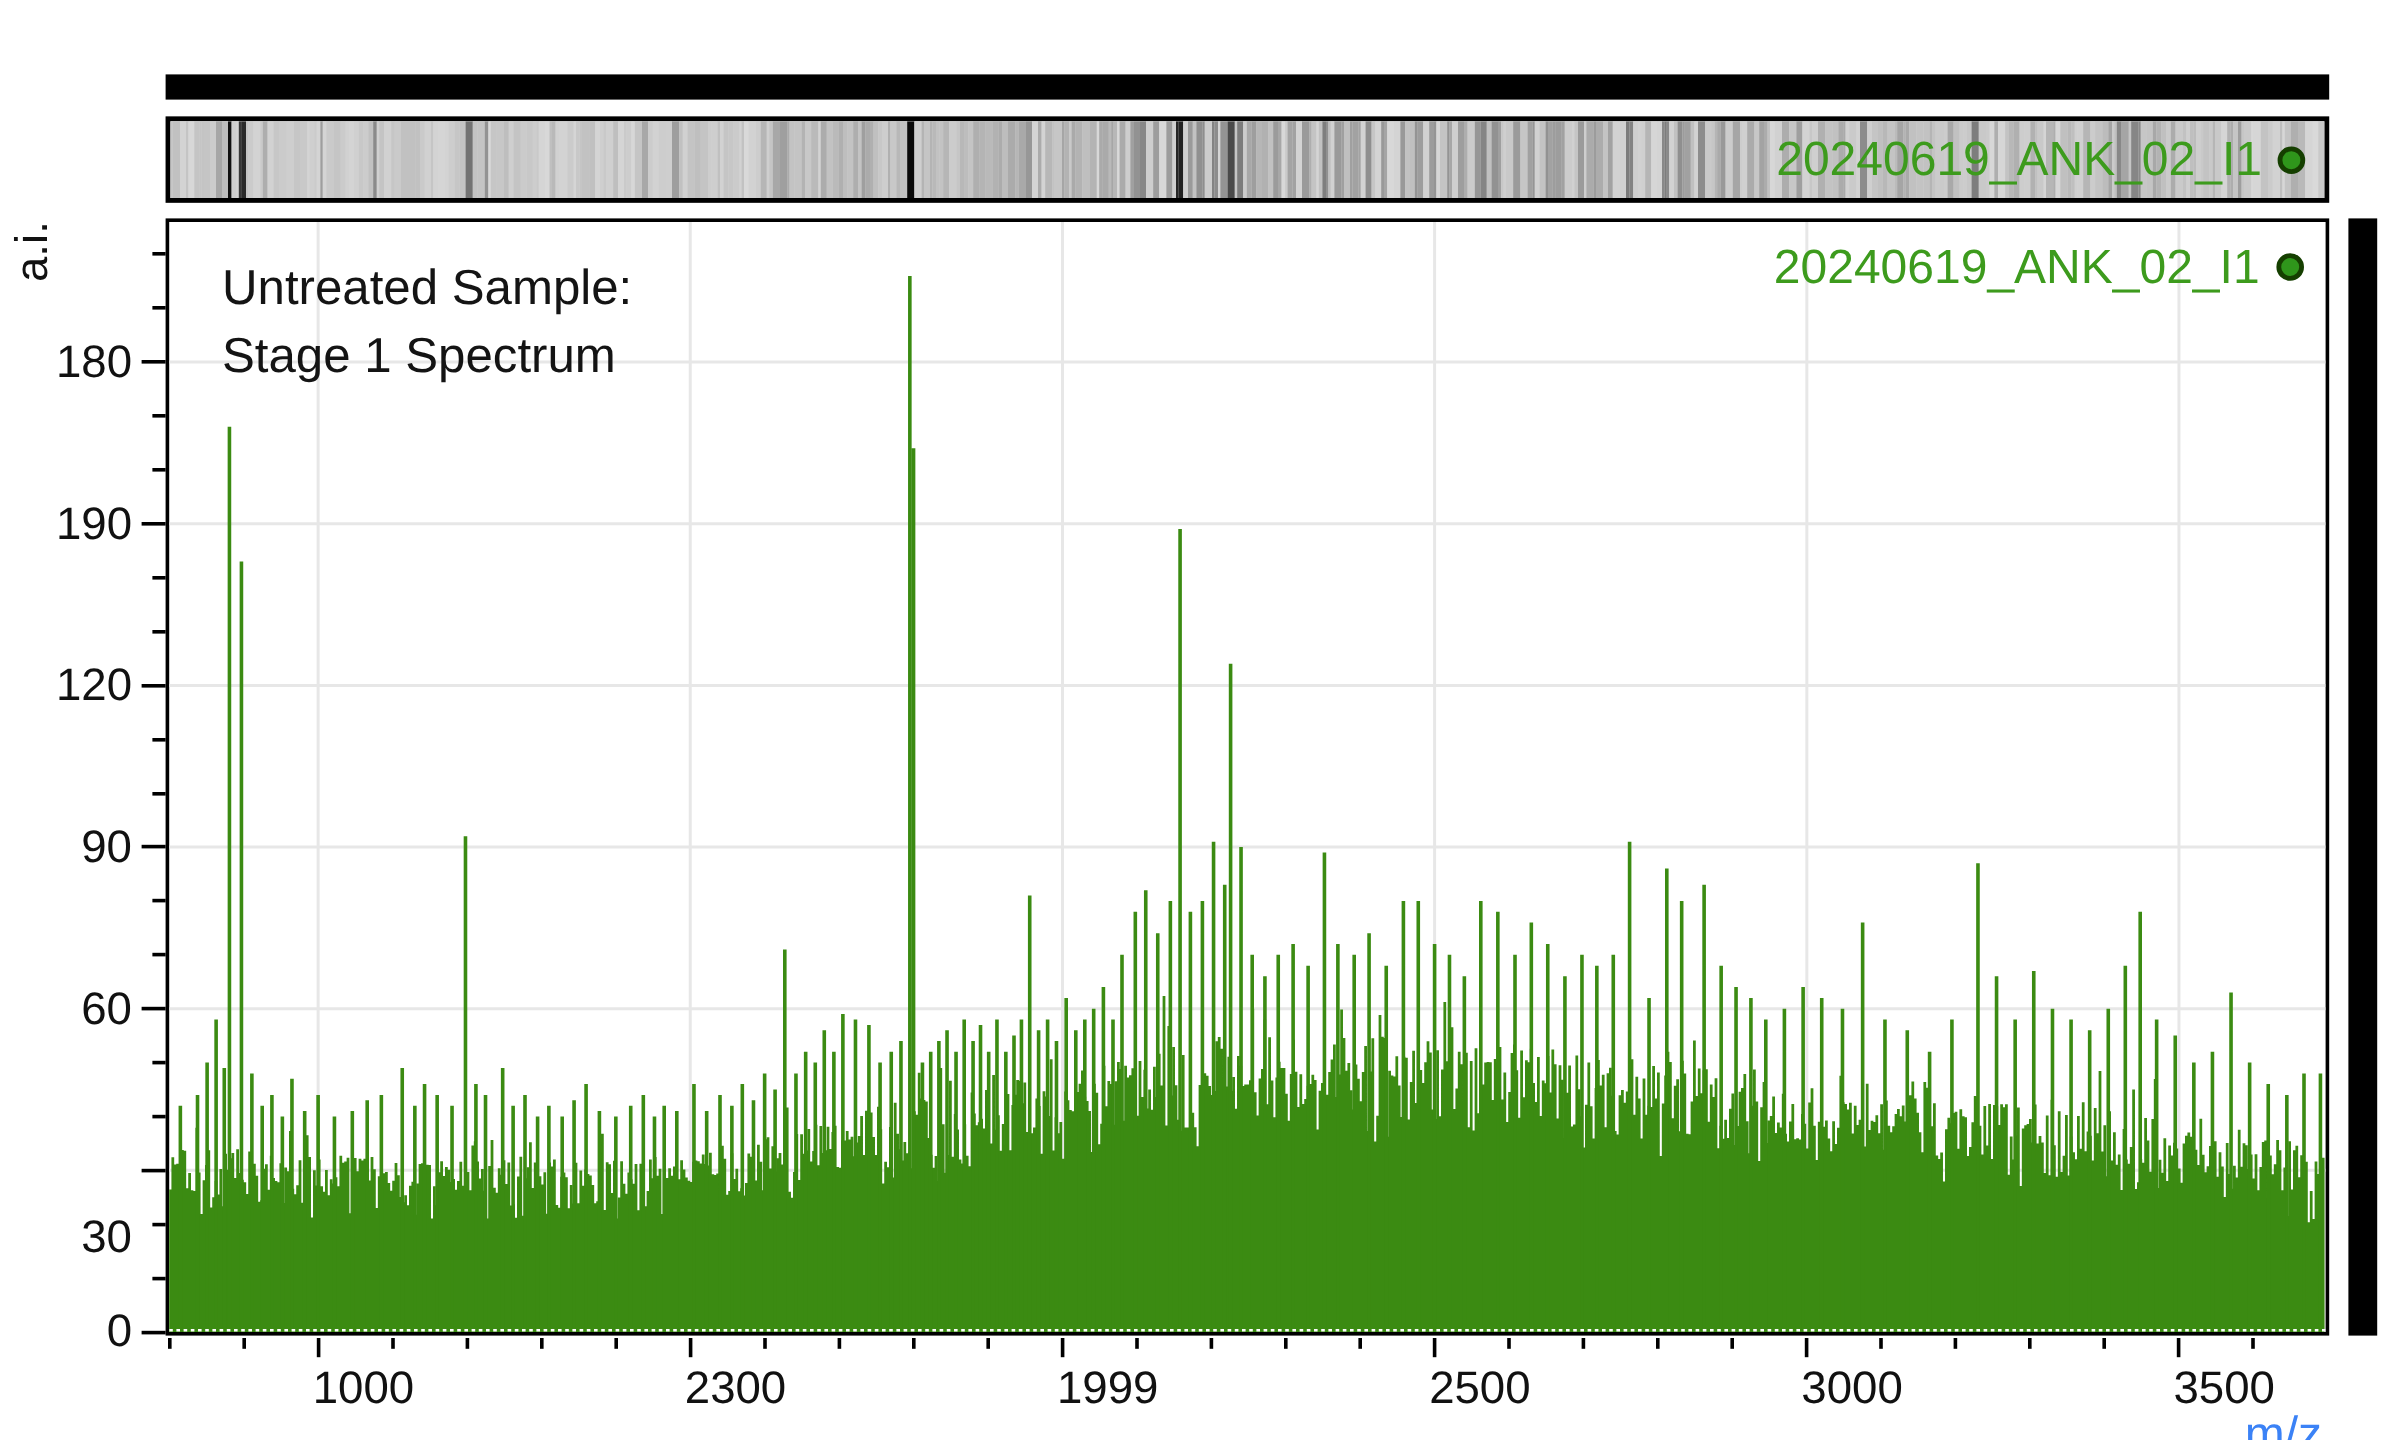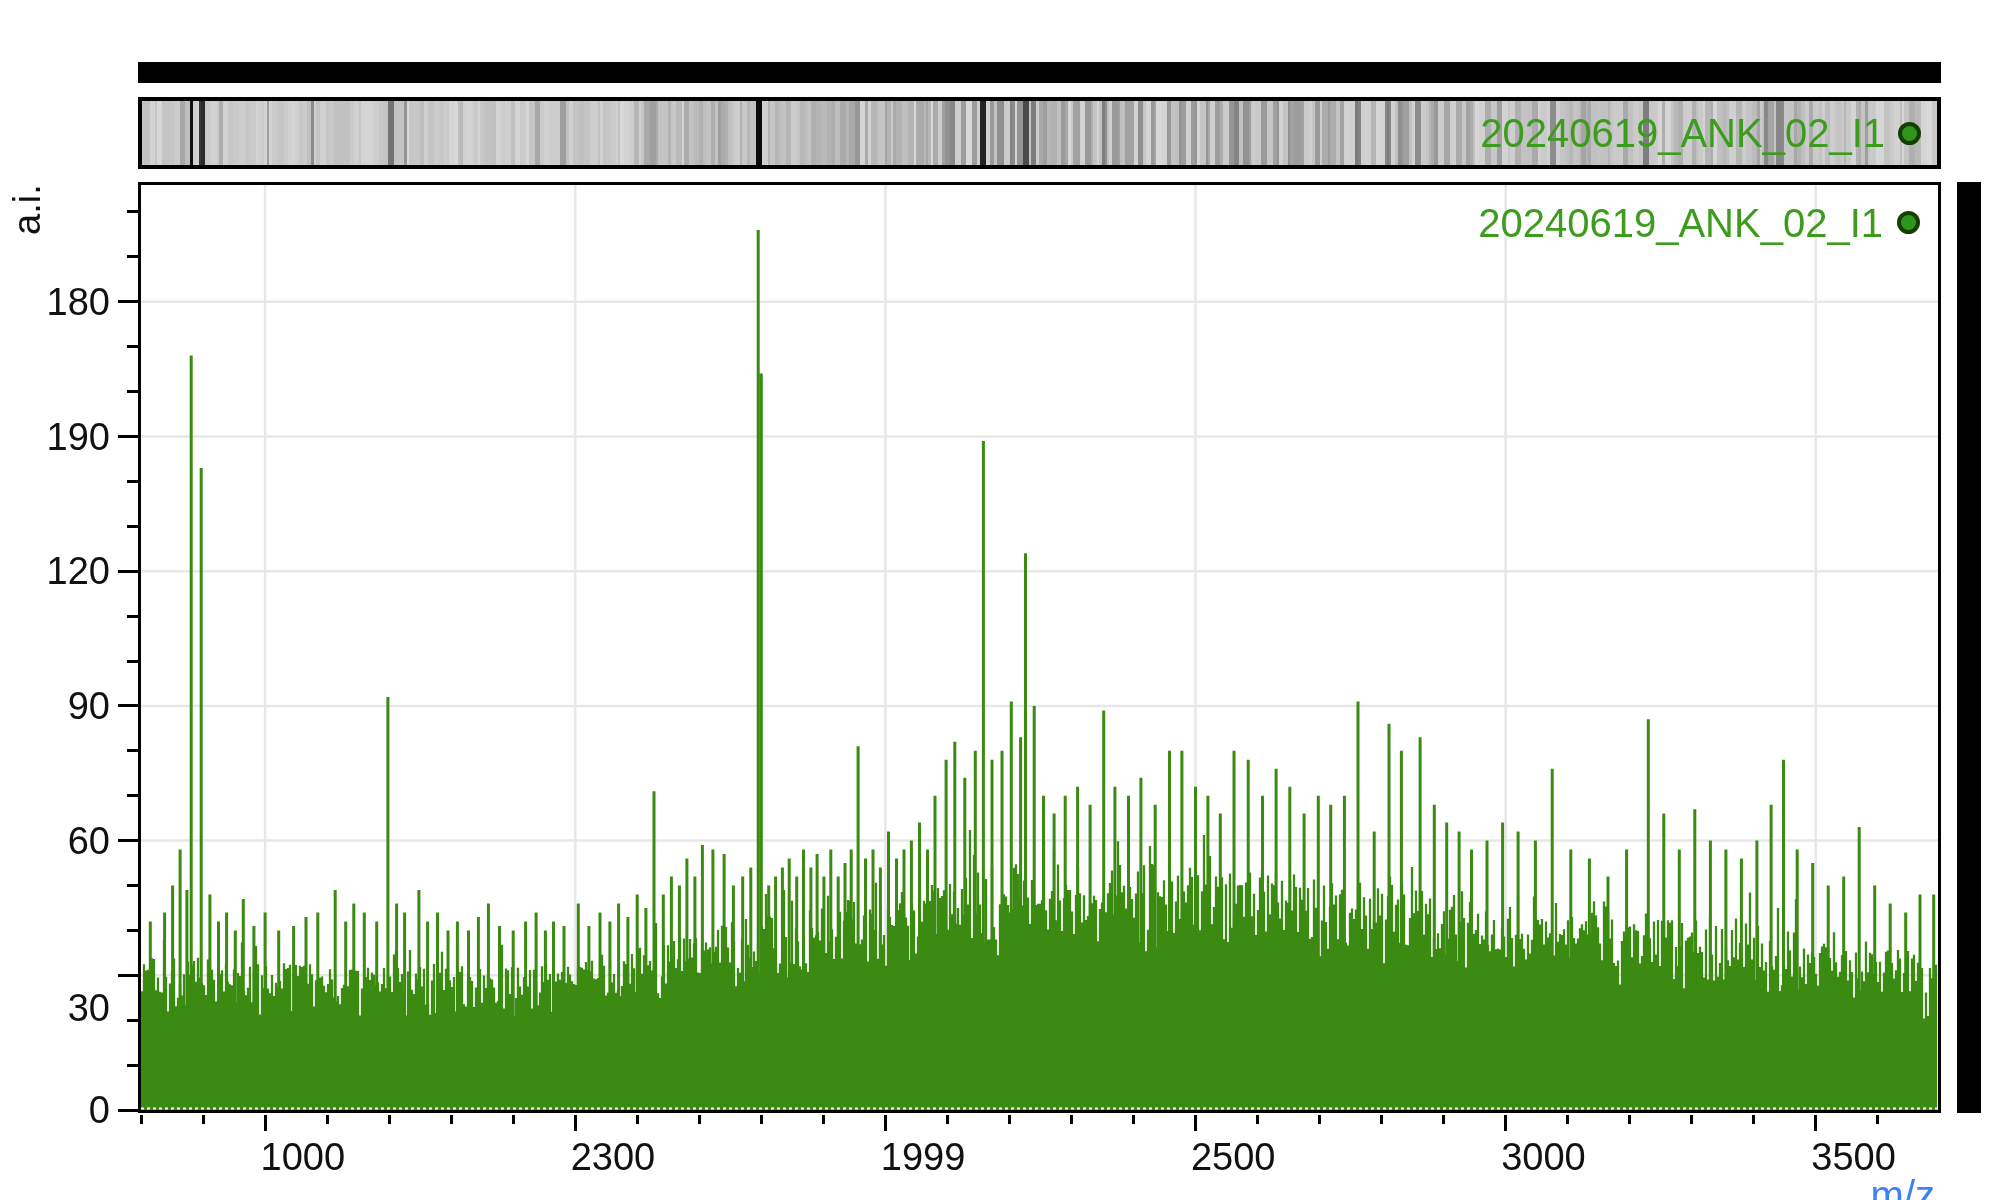--- a/index.html
+++ b/index.html
@@ -512,37 +512,39 @@
         <line x1="0" y1="655.6" x2="1797" y2="655.6" stroke="#e7e7e7" stroke-width="2.5"></line>
         <line x1="0" y1="520.9" x2="1797" y2="520.9" stroke="#e7e7e7" stroke-width="2.5"></line>
         <line x1="0" y1="386.2" x2="1797" y2="386.2" stroke="#e7e7e7" stroke-width="2.5"></line>
         <line x1="0" y1="251.5" x2="1797" y2="251.5" stroke="#e7e7e7" stroke-width="2.5"></line>
         <line x1="0" y1="116.7" x2="1797" y2="116.7" stroke="#e7e7e7" stroke-width="2.5"></line>
         <path d="M1 925V806.3M3 925V779.3M5 925V785.4M7 925V784.7M9 925V789.5M11 925V773.3M13 925V773.9M15 925V805.2M17 925V792.6M19 925V806.8M21 925V807.5M23 925V754.7M25 925V792.0M27 925V826.6M29 925V798.5M31 925V785.8M33 925V773.6M35 925V821.2M37 925V812.8M39 925V799.1M41 925V810.4M43 925V789.2M45 925V820.2M47 925V776.4M49 925V789.7M51 925V780.3M53 925V775.9M55 925V796.7M57 925V772.8M59 925V792.6M61 925V798.1M63 925V800.3M65 925V809.9M67 925V774.6M69 925V793.4M71 925V784.8M73 925V794.7M75 925V816.5M77 925V815.2M79 925V788.9M81 925V785.3M83 925V806.5M85 925V778.2M87 925V796.7M89 925V799.2M91 925V800.2M93 925V784.4M95 925V817.4M97 925V788.0M99 925V791.0M101 925V757.4M103 925V805.7M105 925V810.3M107 925V802.8M109 925V781.8M111 925V817.2M113 925V787.5M115 925V761.1M117 925V779.2M119 925V829.6M121 925V790.2M123 925V803.0M125 925V781.2M127 925V803.6M129 925V808.2M131 925V789.9M133 925V811.1M135 925V797.7M137 925V801.2M139 925V796.0M141 925V803.6M143 925V778.2M145 925V783.9M147 925V783.0M149 925V779.7M151 925V826.0M153 925V781.7M155 925V779.9M157 925V791.1M159 925V780.7M161 925V782.1M163 925V780.7M165 925V816.0M167 925V798.7M169 925V779.2M171 925V789.3M173 925V821.6M175 925V795.3M177 925V808.2M179 925V792.8M181 925V791.6M183 925V800.8M185 925V807.3M187 925V799.0M189 925V784.2M191 925V794.4M193 925V812.6M195 925V816.8M197 925V811.0M199 925V819.3M201 925V803.1M203 925V799.8M205 925V827.2M207 925V801.3M209 925V785.0M211 925V784.4M213 925V797.6M215 925V785.7M217 925V785.9M219 925V830.5M221 925V803.5M223 925V819.3M225 925V791.9M227 925V782.7M229 925V794.9M231 925V787.6M233 925V789.8M235 925V800.1M237 925V797.5M239 925V806.5M241 925V799.1M243 925V783.1M245 925V803.2M247 925V815.4M249 925V791.6M251 925V806.9M253 925V769.5M255 925V766.1M257 925V783.0M259 925V797.0M261 925V789.1M263 925V807.2M265 925V830.5M267 925V786.6M269 925V764.9M271 925V804.7M273 925V809.0M275 925V788.5M277 925V794.0M279 925V781.9M281 925V801.6M283 925V783.8M285 925V819.5M287 925V818.6M289 925V829.7M291 925V795.4M293 925V778.9M295 925V828.1M297 925V796.8M299 925V787.7M301 925V766.8M303 925V804.9M305 925V783.8M307 925V783.0M309 925V795.3M311 925V802.0M313 925V791.9M315 925V826.5M317 925V783.7M319 925V787.0M321 925V781.3M323 925V819.2M325 925V821.5M327 925V795.7M329 925V792.1M331 925V796.0M333 925V821.9M335 925V802.5M337 925V817.9M339 925V783.9M341 925V817.8M343 925V790.4M345 925V803.1M347 925V789.6M349 925V793.3M351 925V794.6M353 925V802.6M355 925V817.8M357 925V816.0M359 925V816.3M361 925V759.7M363 925V823.4M365 925V783.5M367 925V785.3M369 925V809.1M371 925V782.3M373 925V830.4M375 925V812.9M377 925V782.8M379 925V801.4M381 925V809.7M383 925V792.1M385 925V797.7M387 925V801.5M389 925V785.0M391 925V823.6M393 925V784.8M395 925V800.9M397 925V820.2M399 925V807.5M401 925V781.2M403 925V796.9M405 925V779.1M407 925V794.8M409 925V789.0M411 925V826.7M413 925V812.1M415 925V796.6M417 925V788.5M419 925V794.7M421 925V787.0M423 925V822.4M425 925V797.7M427 925V781.8M429 925V789.6M431 925V796.2M433 925V798.9M435 925V800.1M437 925V783.2M439 925V782.1M441 925V782.8M443 925V784.6M445 925V777.1M447 925V784.9M449 925V786.3M451 925V775.7M453 925V793.5M455 925V794.2M457 925V793.0M459 925V807.7M461 925V769.7M463 925V780.7M465 925V810.6M467 925V807.6M469 925V776.1M471 925V797.5M473 925V788.9M475 925V807.7M477 925V805.3M479 925V811.3M481 925V800.9M483 925V776.3M485 925V779.0M487 925V787.8M489 925V798.8M491 925V768.9M493 925V783.2M495 925V806.9M497 925V764.4M499 925V762.7M501 925V788.8M503 925V770.2M505 925V791.3M507 925V780.3M509 925V775.9M511 925V785.4M513 925V783.6M515 925V738.0M517 925V808.2M519 925V813.1M521 925V791.6M523 925V760.0M525 925V798.4M527 925V760.3M529 925V776.5M531 925V773.8M533 925V755.9M535 925V783.0M537 925V774.2M539 925V752.3M541 925V786.0M543 925V753.4M545 925V775.9M547 925V773.5M549 925V753.9M551 925V772.5M553 925V758.3M555 925V753.2M557 925V787.5M559 925V788.1M561 925V765.2M563 925V765.5M565 925V757.6M567 925V764.6M569 925V762.3M571 925V778.6M573 925V767.0M575 925V761.7M577 925V745.0M579 925V777.5M581 925V740.7M583 925V740.2M585 925V742.0M587 925V762.4M589 925V777.4M591 925V737.3M593 925V756.0M595 925V801.2M597 925V783.1M599 925V787.8M601 925V754.2M603 925V796.2M605 925V733.9M607 925V759.8M609 925V772.8M611 925V782.1M613 925V766.6M615 925V776.0M617 925V775.3M619 925V788.5M621 925V741.1M623 925V744.0M625 925V709.0M627 925V730.5M629 925V731.7M631 925V733.0M633 925V763.3M635 925V777.2M637 925V788.1M639 925V778.4M641 925V799.1M643 925V705.1M645 925V751.9M647 925V792.3M649 925V777.6M651 925V715.7M653 925V779.0M655 925V743.4M657 925V756.2M659 925V781.3M661 925V784.6M663 925V751.8M665 925V778.2M667 925V786.9M669 925V725.5M671 925V743.0M673 925V752.7M675 925V750.2M677 925V747.3M679 925V755.4M681 925V723.4M683 925V780.1M685 925V768.0M687 925V710.8M689 925V756.4M691 925V744.4M693 925V773.9M695 925V751.7M697 925V769.1M699 925V726.7M701 925V773.5M703 925V735.8M705 925V727.3M707 925V715.1M709 925V715.7M711 925V734.3M713 925V717.0M715 925V758.4M717 925V765.5M719 925V759.3M721 925V754.5M723 925V730.5M725 925V736.6M727 925V776.5M729 925V724.4M731 925V728.8M733 925V744.9M735 925V697.8M737 925V773.8M739 925V746.0M741 925V759.4M743 925V750.1M745 925V780.7M747 925V724.5M749 925V731.8M751 925V739.9M753 925V741.0M755 925V750.9M757 925V724.9M759 925V718.2M761 925V707.0M763 925V729.0M765 925V732.4M767 925V740.8M769 925V775.0M771 925V718.2M773 925V725.6M775 925V768.5M777 925V751.5M779 925V703.1M781 925V736.8M783 925V715.8M785 925V718.4M787 925V752.3M789 925V716.0M791 925V699.9M793 925V705.8M795 925V748.9M797 925V703.1M799 925V712.9M801 925V711.0M803 925V705.2M805 925V708.7M807 925V744.7M809 925V699.1M811 925V729.2M813 925V706.5M815 925V738.7M817 925V723.0M819 925V739.8M821 925V703.9M823 925V729.2M825 925V693.1M827 925V719.5M829 925V644.9M831 925V752.9M833 925V669.9M835 925V727.9M837 925V687.5M839 925V719.4M841 925V748.1M843 925V757.2M845 925V694.1M847 925V754.5M849 925V754.5M851 925V681.9M853 925V742.3M855 925V754.4M857 925V770.3M859 925V719.2M861 925V720.8M863 925V709.3M865 925V711.5M867 925V720.0M869 925V727.6M871 925V724.1M873 925V682.7M875 925V679.2M877 925V689.0M879 925V712.8M881 925V720.5M883 925V695.6M885 925V724.2M887 925V712.5M889 925V739.0M891 925V695.1M893 925V703.2M895 925V720.0M897 925V718.8M899 925V718.7M901 925V715.2M903 925V655.6M905 925V725.2M907 925V744.5M909 925V713.8M911 925V705.9M913 925V664.5M915 925V735.3M917 925V679.4M919 925V715.5M921 925V746.1M923 925V713.0M925 925V699.8M927 925V705.0M929 925V705.1M931 925V726.4M933 925V749.0M935 925V709.9M937 925V681.5M939 925V708.2M941 925V737.4M943 925V710.3M945 925V735.1M947 925V730.9M949 925V719.8M951 925V718.3M953 925V710.7M955 925V715.1M957 925V756.3M959 925V723.9M961 925V717.6M963 925V732.6M965 925V727.3M967 925V708.3M969 925V697.9M971 925V685.5M973 925V729.2M975 925V710.4M977 925V656.3M979 925V680.1M981 925V707.2M983 925V700.8M985 925V723.5M987 925V739.6M989 925V702.0M991 925V713.9M993 925V732.8M995 925V708.4M997 925V686.6M999 925V757.4M1001 925V708.0M1003 925V680.3M1005 925V766.2M1007 925V744.7M1009 925V660.9M1011 925V679.0M1013 925V679.9M1015 925V762.2M1017 925V707.2M1019 925V711.3M1021 925V712.1M1023 925V695.2M1025 925V719.6M1027 925V745.9M1029 925V695.7M1031 925V696.5M1033 925V747.9M1035 925V716.6M1037 925V690.7M1039 925V734.1M1041 925V727.2M1043 925V706.6M1045 925V717.5M1047 925V700.2M1049 925V682.8M1051 925V692.0M1053 925V739.6M1055 925V747.5M1057 925V690.2M1059 925V745.3M1061 925V706.3M1063 925V650.1M1065 925V699.4M1067 925V727.2M1069 925V671.1M1071 925V739.2M1073 925V722.1M1075 925V691.4M1077 925V701.8M1079 925V732.6M1081 925V692.2M1083 925V754.3M1085 925V699.2M1087 925V757.1M1089 925V688.6M1091 925V742.8M1093 925V728.5M1095 925V718.8M1097 925V700.4M1099 925V700.1M1101 925V700.2M1103 925V731.7M1105 925V697.4M1107 925V700.4M1109 925V687.4M1111 925V731.2M1113 925V708.8M1115 925V749.9M1117 925V725.1M1119 925V692.4M1121 925V685.5M1123 925V706.8M1125 925V746.5M1127 925V690.4M1129 925V729.4M1131 925V698.6M1133 925V700.2M1135 925V688.9M1137 925V717.5M1139 925V733.4M1141 925V695.8M1143 925V744.9M1145 925V715.5M1147 925V717.8M1149 925V694.9M1151 925V725.4M1153 925V689.5M1155 925V701.9M1157 925V747.1M1159 925V702.8M1161 925V714.8M1163 925V763.3M1165 925V725.7M1167 925V702.9M1169 925V753.7M1171 925V752.1M1173 925V694.5M1175 925V722.7M1177 925V745.3M1179 925V771.2M1181 925V735.6M1183 925V700.5M1185 925V736.9M1187 925V763.7M1189 925V721.7M1191 925V698.3M1193 925V719.5M1195 925V710.6M1197 925V754.3M1199 925V709.3M1201 925V704.8M1203 925V728.1M1205 925V757.4M1207 925V760.5M1209 925V727.7M1211 925V723.4M1213 925V734.0M1215 925V724.5M1217 925V703.8M1219 925V697.7M1221 925V743.9M1223 925V712.2M1225 925V730.4M1227 925V763.7M1229 925V713.8M1231 925V744.0M1233 925V736.5M1235 925V737.6M1237 925V703.3M1239 925V730.4M1241 925V708.8M1243 925V778.3M1245 925V734.6M1247 925V711.2M1249 925V691.4M1251 925V699.9M1253 925V746.8M1255 925V719.7M1257 925V714.4M1259 925V757.8M1261 925V698.9M1263 925V709.5M1265 925V759.8M1267 925V760.3M1269 925V733.0M1271 925V682.1M1273 925V728.3M1275 925V705.5M1277 925V726.0M1279 925V706.9M1281 925V706.1M1283 925V749.7M1285 925V718.8M1287 925V729.2M1289 925V713.6M1291 925V771.9M1293 925V753.1M1295 925V763.9M1297 925V748.2M1299 925V763.3M1301 925V739.0M1303 925V726.2M1305 925V769.2M1307 925V753.4M1309 925V724.8M1311 925V721.7M1313 925V710.1M1315 925V749.4M1317 925V776.1M1319 925V736.5M1321 925V706.2M1323 925V732.9M1325 925V782.4M1327 925V737.8M1329 925V716.7M1331 925V767.5M1333 925V748.8M1335 925V745.0M1337 925V728.7M1339 925V759.1M1341 925V750.4M1343 925V754.6M1345 925V726.4M1347 925V759.7M1349 925V766.2M1351 925V749.5M1353 925V734.9M1355 925V764.3M1357 925V763.5M1359 925V764.6M1361 925V743.4M1363 925V751.5M1365 925V772.1M1367 925V733.7M1369 925V721.9M1371 925V753.1M1373 925V781.6M1375 925V749.8M1377 925V711.5M1379 925V754.0M1381 925V748.8M1383 925V763.8M1385 925V774.4M1387 925V749.4M1389 925V768.4M1391 925V754.8M1393 925V711.4M1395 925V733.5M1397 925V734.9M1399 925V739.6M1401 925V734.0M1403 925V759.6M1405 925V736.4M1407 925V752.4M1409 925V748.2M1411 925V793.4M1413 925V770.4M1415 925V718.1M1417 925V756.7M1419 925V748.9M1421 925V749.9M1423 925V744.3M1425 925V759.4M1427 925V735.3M1429 925V773.2M1431 925V732.1M1433 925V753.1M1435 925V758.6M1437 925V753.5M1439 925V743.3M1441 925V739.2M1443 925V745.3M1445 925V736.2M1447 925V749.6M1449 925V747.9M1451 925V727.7M1453 925V716.3M1455 925V730.5M1457 925V742.3M1459 925V758.5M1461 925V775.3M1463 925V716.6M1465 925V721.5M1467 925V727.9M1469 925V753.6M1471 925V734.4M1473 925V778.0M1475 925V780.9M1477 925V775.5M1479 925V799.6M1481 925V756.0M1483 925V746.5M1485 925V751.1M1487 925V742.6M1489 925V741.4M1491 925V772.2M1493 925V739.3M1495 925V745.3M1497 925V746.1M1499 925V778.4M1501 925V770.9M1503 925V750.3M1505 925V728.4M1507 925V728.8M1509 925V753.2M1511 925V777.1M1513 925V736.6M1515 925V769.6M1517 925V735.1M1519 925V780.9M1521 925V735.8M1523 925V736.9M1525 925V752.6M1527 925V735.3M1529 925V737.8M1531 925V735.3M1533 925V793.9M1535 925V762.1M1537 925V781.3M1539 925V761.2M1541 925V738.0M1543 925V803.3M1545 925V755.5M1547 925V752.8M1549 925V751.6M1551 925V747.5M1553 925V767.0M1555 925V735.4M1557 925V767.9M1559 925V761.7M1561 925V767.0M1563 925V792.4M1565 925V744.6M1567 925V794.4M1569 925V731.4M1571 925V769.4M1573 925V795.6M1575 925V741.0M1577 925V791.7M1579 925V778.1M1581 925V744.1M1583 925V794.6M1585 925V762.1M1587 925V775.3M1589 925V781.1M1591 925V745.1M1593 925V772.2M1595 925V733.5M1597 925V774.4M1599 925V758.0M1601 925V761.5M1603 925V782.0M1605 925V738.4M1607 925V759.4M1609 925V707.5M1611 925V774.6M1613 925V752.8M1615 925V795.3M1617 925V741.1M1619 925V782.1M1621 925V758.6M1623 925V785.6M1625 925V777.0M1627 925V806.7M1629 925V755.9M1631 925V781.3M1633 925V784.7M1635 925V770.9M1637 925V723.0M1639 925V805.9M1641 925V800.2M1643 925V780.8M1645 925V784.0M1647 925V746.6M1649 925V765.4M1651 925V791.5M1653 925V747.6M1655 925V714.2M1657 925V804.9M1659 925V781.5M1661 925V792.3M1663 925V763.5M1665 925V799.1M1667 925V769.6M1669 925V777.9M1671 925V767.3M1673 925V772.1M1675 925V788.7M1677 925V800.7M1679 925V768.0M1681 925V761.5M1683 925V758.8M1685 925V762.2M1687 925V765.5M1689 925V773.1M1691 925V785.8M1693 925V747.2M1695 925V777.3M1697 925V791.8M1699 925V786.8M1701 925V770.0M1703 925V768.7M1705 925V766.0M1707 925V795.6M1709 925V775.3M1711 925V787.1M1713 925V812.5M1715 925V767.6M1717 925V793.3M1719 925V805.6M1721 925V786.5M1723 925V796.2M1725 925V756.5M1727 925V787.2M1729 925V767.8M1731 925V769.3M1733 925V789.1M1735 925V777.0M1737 925V797.1M1739 925V776.8M1741 925V806.8M1743 925V787.5M1745 925V766.7M1747 925V765.4M1749 925V813.9M1751 925V777.9M1753 925V793.6M1755 925V785.2M1757 925V764.9M1759 925V773.5M1761 925V806.9M1763 925V788.0M1765 925V828.4M1767 925V766.0M1769 925V806.3M1771 925V773.5M1773 925V769.7M1775 925V796.0M1777 925V777.7M1779 925V828.1M1781 925V783.1M1783 925V833.6M1785 925V807.4M1787 925V830.9M1789 925V783.0M1791 925V793.3M1793 925V807.8M1795 925V779.8" stroke="#3b8b12" stroke-width="2.3" fill="none"></path>
         <path d="M9.3 925V736.4M23.6 925V727.4M31.6 925V700.5M39.1 925V664.6M45.9 925V705.0M50.2 925V170.6M60.2 925V282.9M68.9 925V709.5M77.5 925V736.4M85.6 925V727.4M94.3 925V745.4M102.3 925V714.0M112.9 925V740.9M124.1 925V727.4M137.7 925V745.4M152.6 925V740.9M165.0 925V731.9M176.8 925V727.4M194.2 925V705.0M204.7 925V736.4M212.8 925V718.4M223.3 925V727.4M235.7 925V736.4M246.9 925V511.9M255.6 925V718.4M263.6 925V727.4M277.9 925V705.0M286.6 925V736.4M296.5 925V727.4M307.0 925V745.4M316.4 925V736.4M327.5 925V745.4M337.4 925V731.9M347.4 925V718.4M358.5 925V740.9M372.2 925V745.4M384.6 925V736.4M395.1 925V727.4M404.4 925V745.4M412.5 925V736.4M423.0 925V740.9M437.3 925V718.4M447.9 925V740.9M459.0 925V727.4M468.9 925V736.4M477.6 925V718.4M486.9 925V731.9M496.2 925V709.5M504.9 925V722.9M513.0 925V606.2M522.3 925V709.5M530.4 925V691.5M538.4 925V700.5M545.9 925V673.5M553.9 925V691.5M561.4 925V660.1M571.9 925V664.6M583.1 925V669.1M592.4 925V700.5M601.7 925V691.5M609.8 925V682.5M617.2 925V44.9M620.3 925V188.6M627.7 925V700.5M634.6 925V691.5M641.4 925V682.5M648.2 925V673.5M655.7 925V691.5M662.5 925V664.6M669.9 925V682.5M676.1 925V669.1M682.9 925V691.5M689.8 925V664.6M697.2 925V691.5M704.0 925V678.0M710.2 925V664.6M717.1 925V561.3M724.5 925V673.5M732.0 925V664.6M739.4 925V682.5M747.5 925V646.6M755.5 925V673.5M763.0 925V664.6M770.4 925V655.6M778.5 925V637.6M786.5 925V664.6M794.0 925V610.7M805.1 925V574.8M813.8 925V556.8M823.8 925V592.7M834.3 925V565.8M842.4 925V255.9M851.0 925V574.8M861.0 925V565.8M870.3 925V516.4M879.6 925V552.3M884.5 925V368.2M893.2 925V520.9M902.5 925V610.7M913.1 925V628.6M924.2 925V610.7M936.6 925V601.7M949.1 925V619.7M962.7 925V525.4M973.9 925V601.7M987.5 925V610.7M999.9 925V592.7M1014.2 925V619.7M1028.5 925V565.8M1040.9 925V565.8M1054.5 925V601.7M1066.9 925V610.7M1079.3 925V628.6M1093.0 925V565.8M1107.2 925V574.8M1121.5 925V610.7M1135.1 925V583.7M1148.8 925V601.7M1163.1 925V628.6M1177.3 925V610.7M1189.7 925V619.7M1203.4 925V610.7M1217.0 925V516.4M1233.2 925V646.6M1248.0 925V538.8M1260.4 925V565.8M1279.1 925V552.3M1293.3 925V619.7M1305.7 925V637.6M1318.1 925V646.6M1330.5 925V664.6M1346.0 925V655.6M1361.6 925V637.6M1377.1 925V646.6M1394.4 925V655.6M1411.2 925V583.7M1429.8 925V664.6M1448.4 925V673.5M1467.0 925V691.5M1485.6 925V664.6M1507.3 925V534.3M1522.8 925V628.6M1538.3 925V664.6M1553.8 925V624.2M1569.4 925V655.6M1584.9 925V664.6M1600.4 925V673.5M1615.9 925V655.6M1630.1 925V619.7M1642.5 925V574.8M1656.2 925V664.6M1671.7 925V678.0M1687.2 925V700.5M1702.7 925V691.5M1718.2 925V642.1M1733.7 925V700.5M1749.2 925V718.4M1764.7 925V727.4M1779.0 925V709.5M1792.7 925V709.5" stroke="#3b8b12" stroke-width="3" fill="none"></path>
         <line x1="0" y1="923.5" x2="1797" y2="923.5" stroke="#ffffff" stroke-width="2" stroke-dasharray="3 3"></line>
       </svg>
     <div class="annotation">
+      <div>Untreated Sample:</div>
+      <div>Stage 1 Spectrum</div>
     </div>
     <div class="legend">
       <span>20240619_ANK_02_I1</span>
     </div>
     <div class="legend-dot"></div>
   </div>
 
   <div class="rightbar"></div>
 
   <div class="ai-label">a.i.</div>
   <div class="mz-label">m/z</div>
 
   <div id="axes-layer">
       <div class="ytick" style="left:118px;top:1088.5px;width:20px;"></div>
       <div class="ylab" style="left:20px;top:1066.0px;">0</div>
       <div class="ytick" style="left:118px;top:953.8px;width:20px;"></div>
-      <div class="ylab" style="left:20px;top:964px;">30</div>
+      <div class="ylab" style="left:20px;top:987px;">30</div>
       <div class="ytick" style="left:118px;top:819.1px;width:20px;"></div>
       <div class="ylab" style="left:20px;top:796.6px;">60</div>
       <div class="ytick" style="left:118px;top:684.4px;width:20px;"></div>
       <div class="ylab" style="left:20px;top:661.9px;">90</div>
       <div class="ytick" style="left:118px;top:549.7px;width:20px;"></div>
       <div class="ylab" style="left:20px;top:527.2px;">120</div>
       <div class="ytick" style="left:118px;top:415.0px;width:20px;"></div>
       <div class="ylab" style="left:20px;top:392.5px;">190</div>
       <div class="ytick" style="left:118px;top:280.2px;width:20px;"></div>
       <div class="ylab" style="left:20px;top:257.7px;">180</div>

